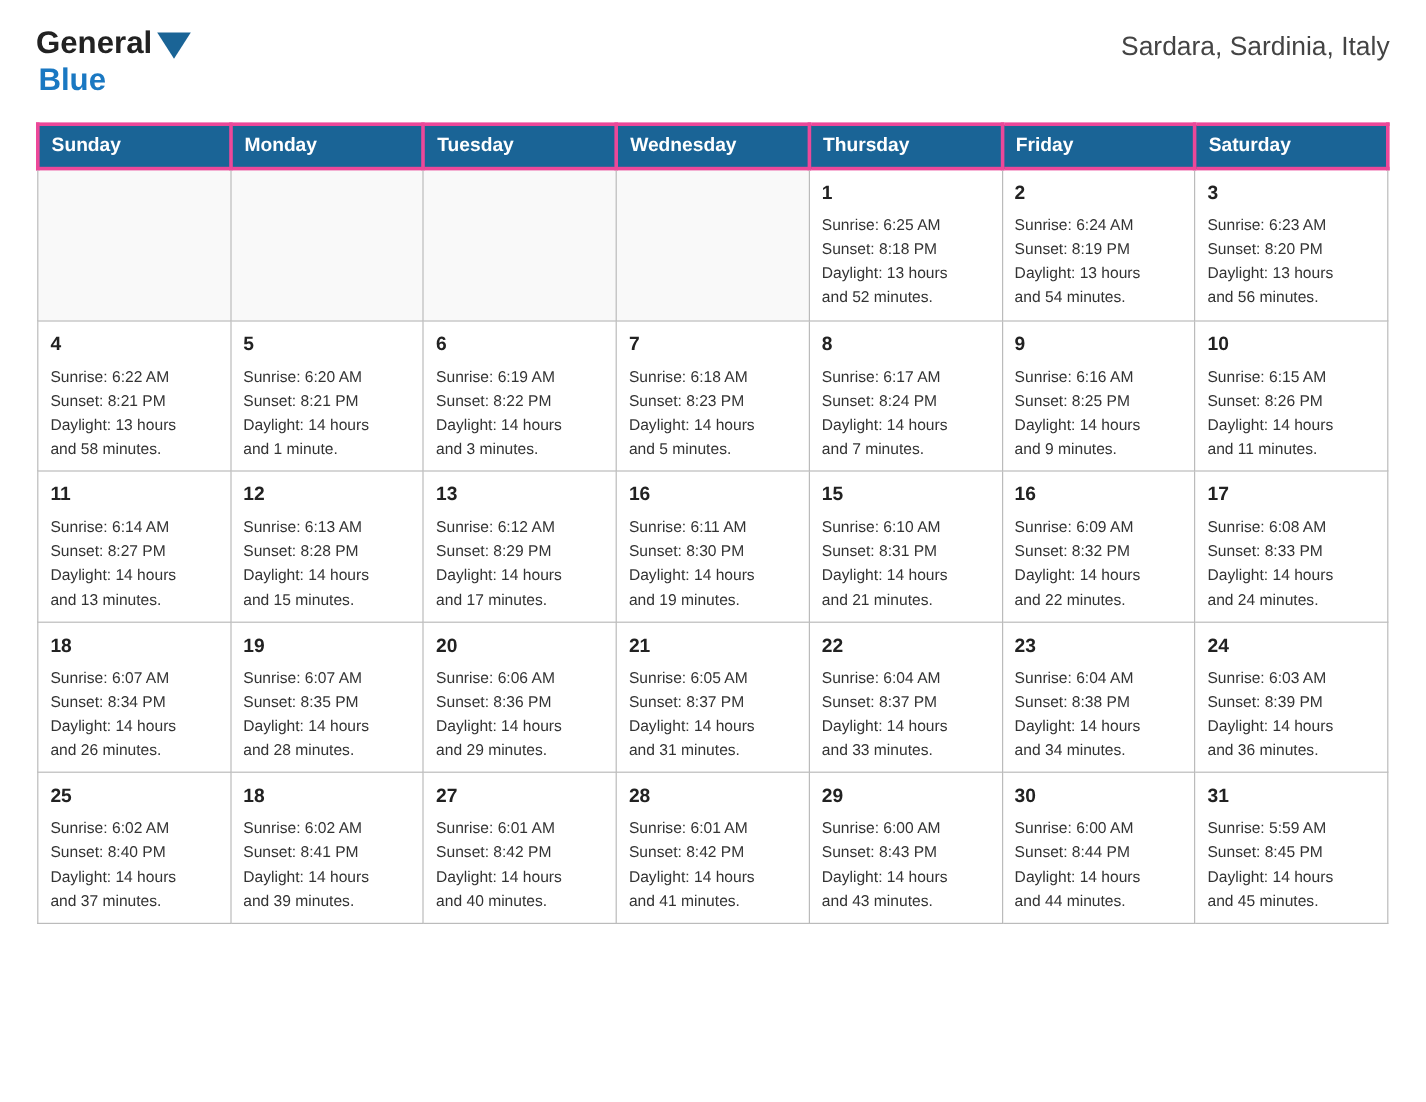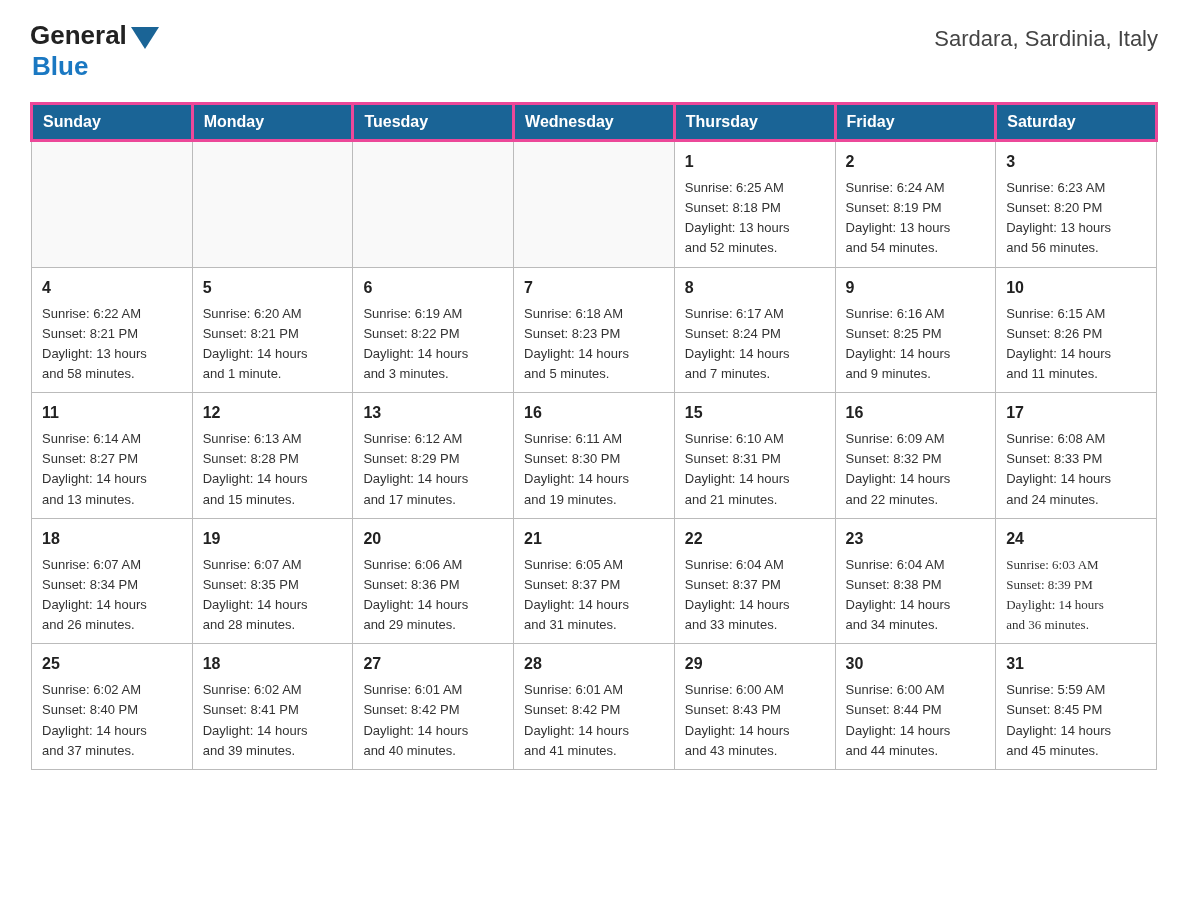--- a/index.html
+++ b/index.html
@@ -296,21 +296,21 @@
         </td>
         <td>
           <span class="day-number">23</span>
           <div class="day-info" style="white-space: pre-line;">Sunrise: 6:04 AM
 Sunset: 8:38 PM
 Daylight: 14 hours
 and 34 minutes.</div>
         </td>
         <td>
           <span class="day-number">24</span>
-          <div class="day-info" style="white-space: pre-line; font-family: Liberation Serif, serif;">Sunrise: 6:03 AM
+          <div class="day-info" style="white-space: pre-line;">Sunrise: 6:03 AM
 Sunset: 8:39 PM
 Daylight: 14 hours
 and 36 minutes.</div>
         </td>
       </tr>
       <tr>
         <td>
           <span class="day-number">25</span>
           <div class="day-info" style="white-space: pre-line;">Sunrise: 6:02 AM
 Sunset: 8:40 PM

